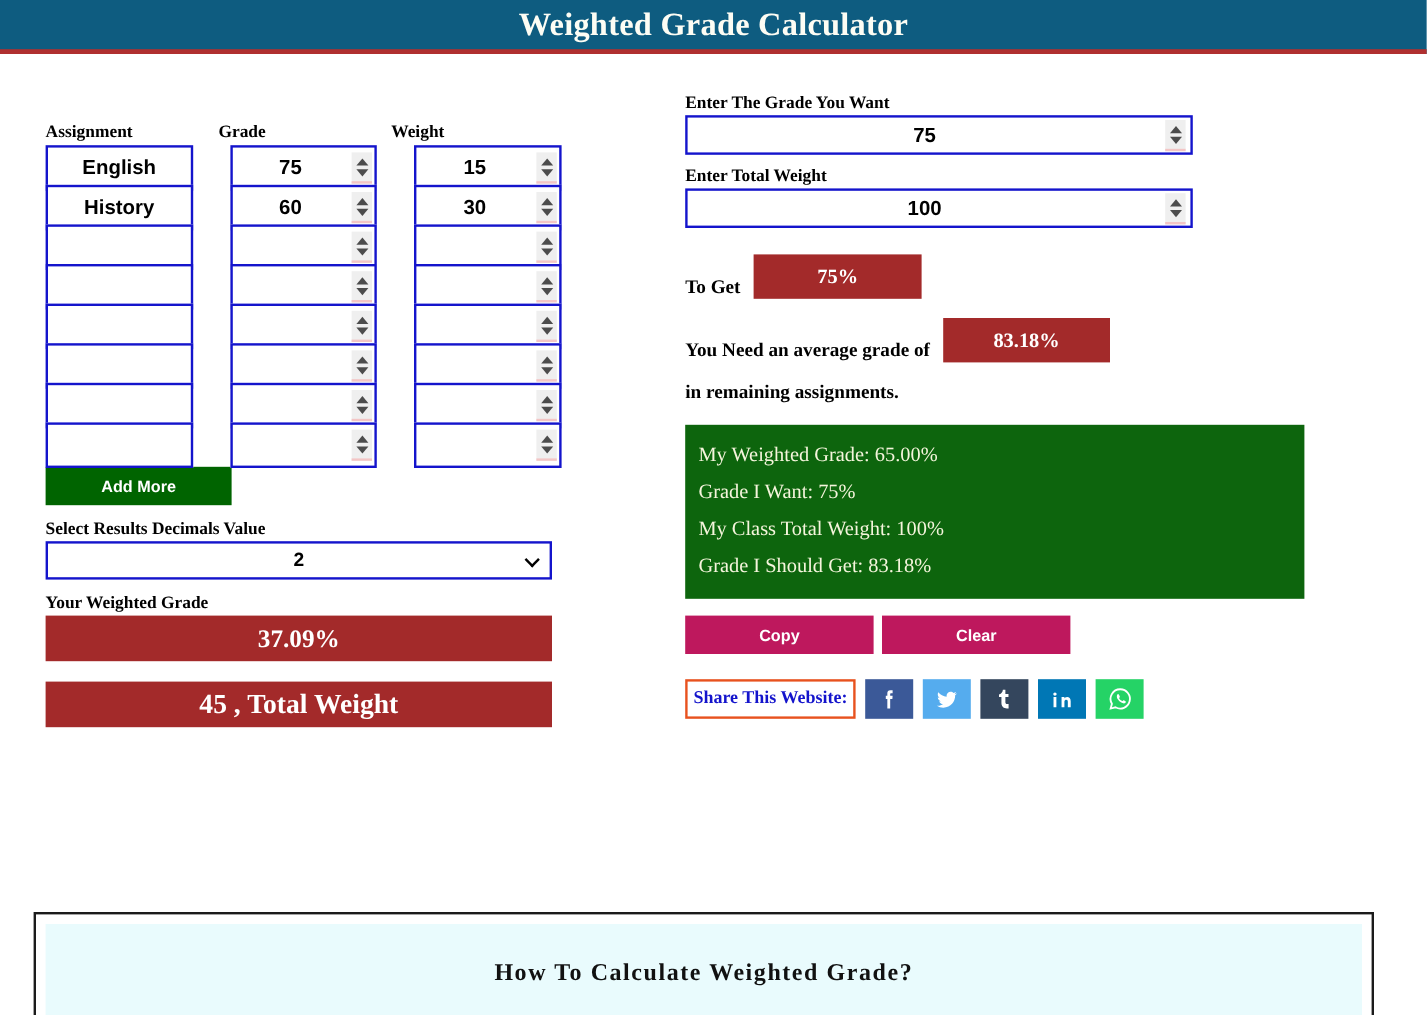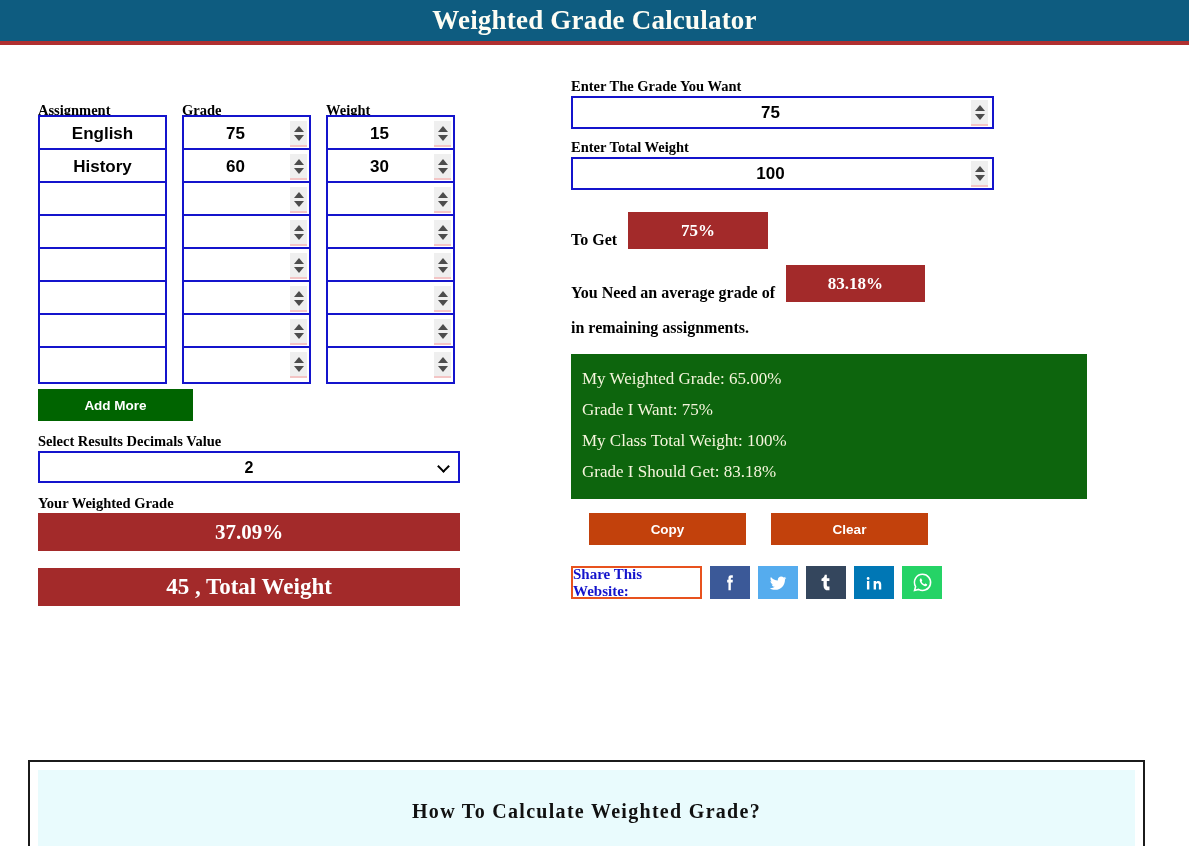--- a/index.html
+++ b/index.html
@@ -52,21 +52,21 @@
     font-weight: bold;
     font-size: 14.5px;
     color: #000;
     font-family: "Liberation Serif", serif;
   }
   .col-head.assignment { width: 144px; }
   .col-head.grade { width: 144px; }
   .col-head.weight { width: 142px; }
 
   .rows { display: flex; flex-direction: column; gap: 7px; }
-  .row { display: flex; gap: 0; height: 26px; align-items: center; }
+  .row { display: flex; gap: 16px; height: 26px; }
 
   .cell { position: relative; }
   .cell.assignment { width: 129px; margin-right: 15px; }
   .cell.grade { width: 129px; margin-right: 15px; }
   .cell.weight { width: 129px; }
 
   .txt-input {
     width: 100%;
     height: 38px;
     border: 2px solid #1414cc;
@@ -261,39 +261,38 @@
     color: #f5f5dc;
     font-family: "Liberation Serif", serif;
     font-size: 17px;
     line-height: 31px;
   }
 
   .action-row { display: flex; gap: 7px; margin-top: 14px; }
   .action-btn {
     width: 157px;
     height: 32px;
-    background: #c2410c;
+    background: #be185d;
     color: #ffffff;
     border: none;
     font-family: "Liberation Sans", sans-serif;
     font-weight: bold;
     font-size: 13.5px;
     cursor: pointer;
-    margin-left: 18px;
   }
 
   .share-row { display: flex; align-items: center; gap: 8px; margin-top: 21px; }
   .share-label {
     border: 2px solid #e8521e;
     color: #1414cc;
     font-family: "Liberation Serif", serif;
     font-weight: bold;
     font-size: 15px;
     height: 33px;
-    width: 131px;
+    width: 142px;
     display: flex;
     align-items: center;
     justify-content: center;
     background: #fff;
   }
   .share-btn {
     width: 40px; height: 33px;
     display: flex; align-items: center; justify-content: center;
     cursor: pointer;
     color: #fff;

